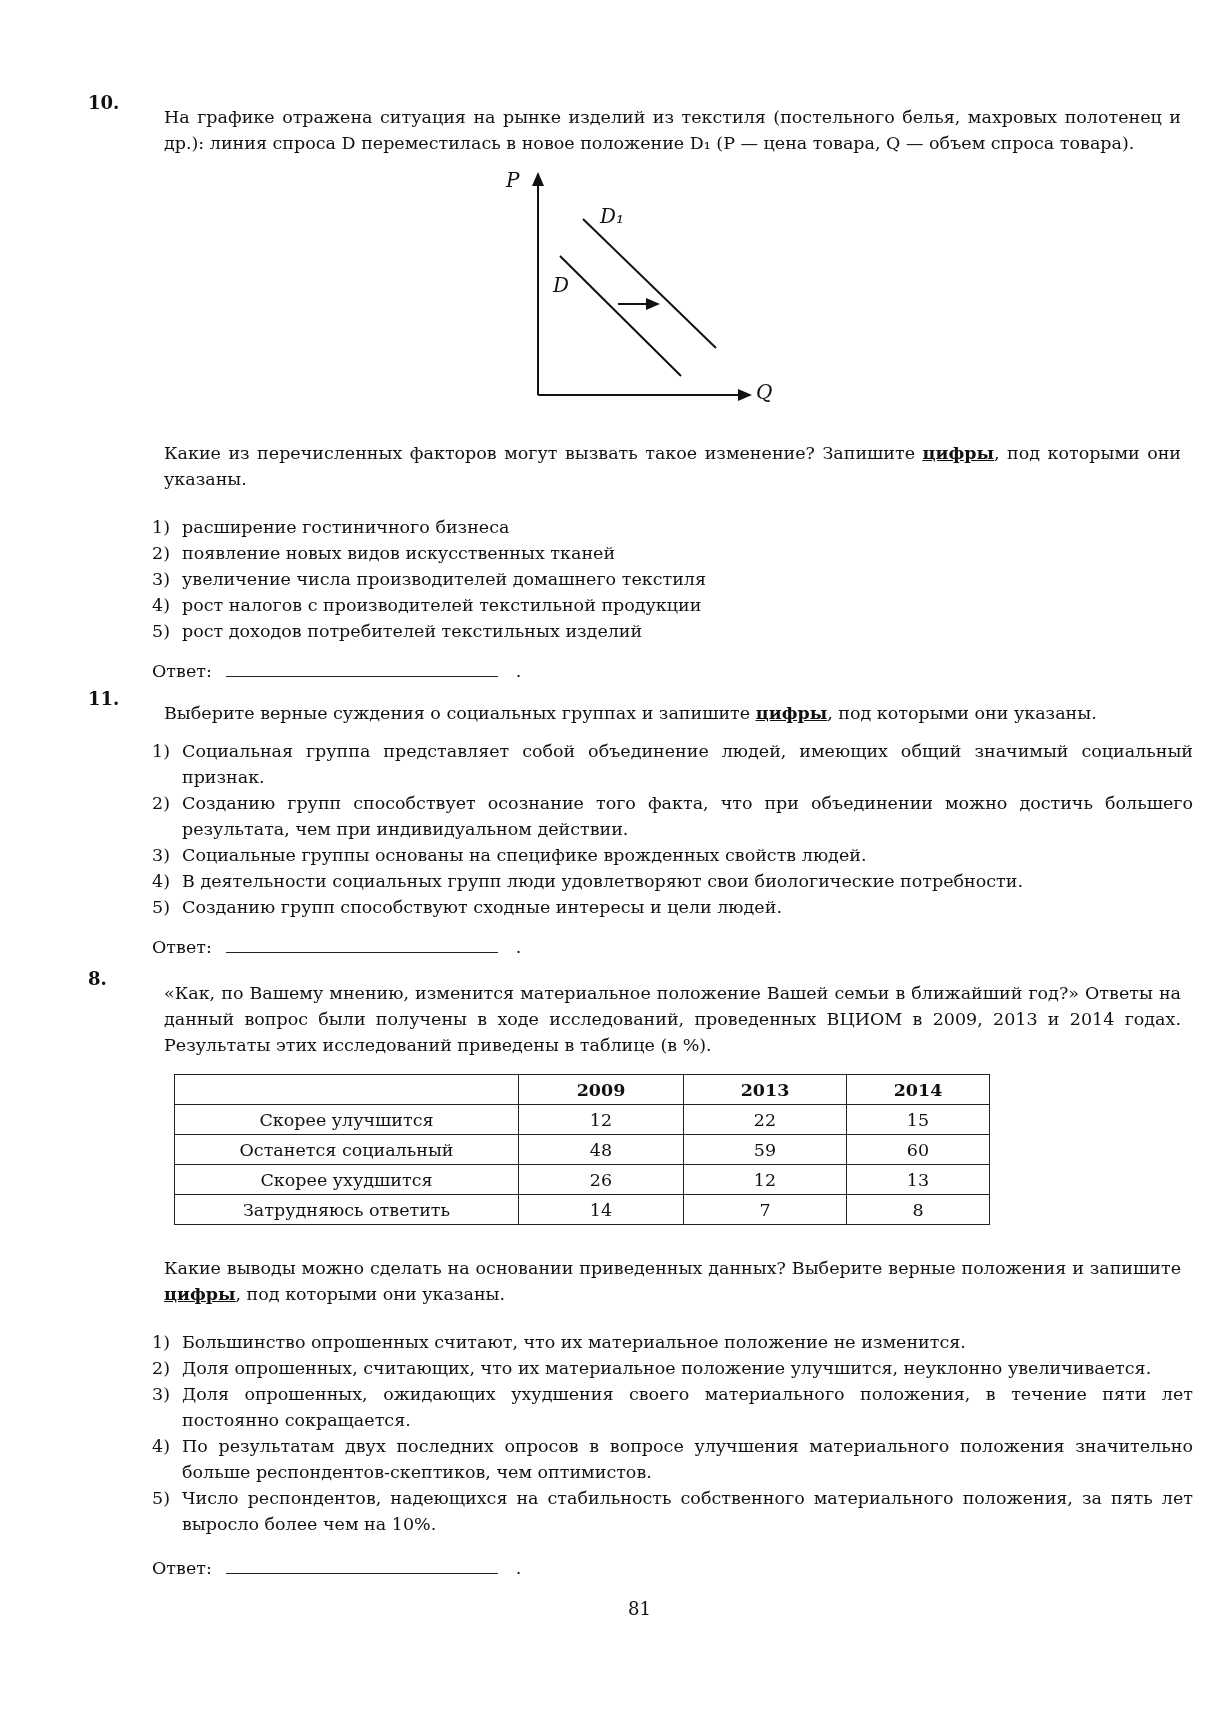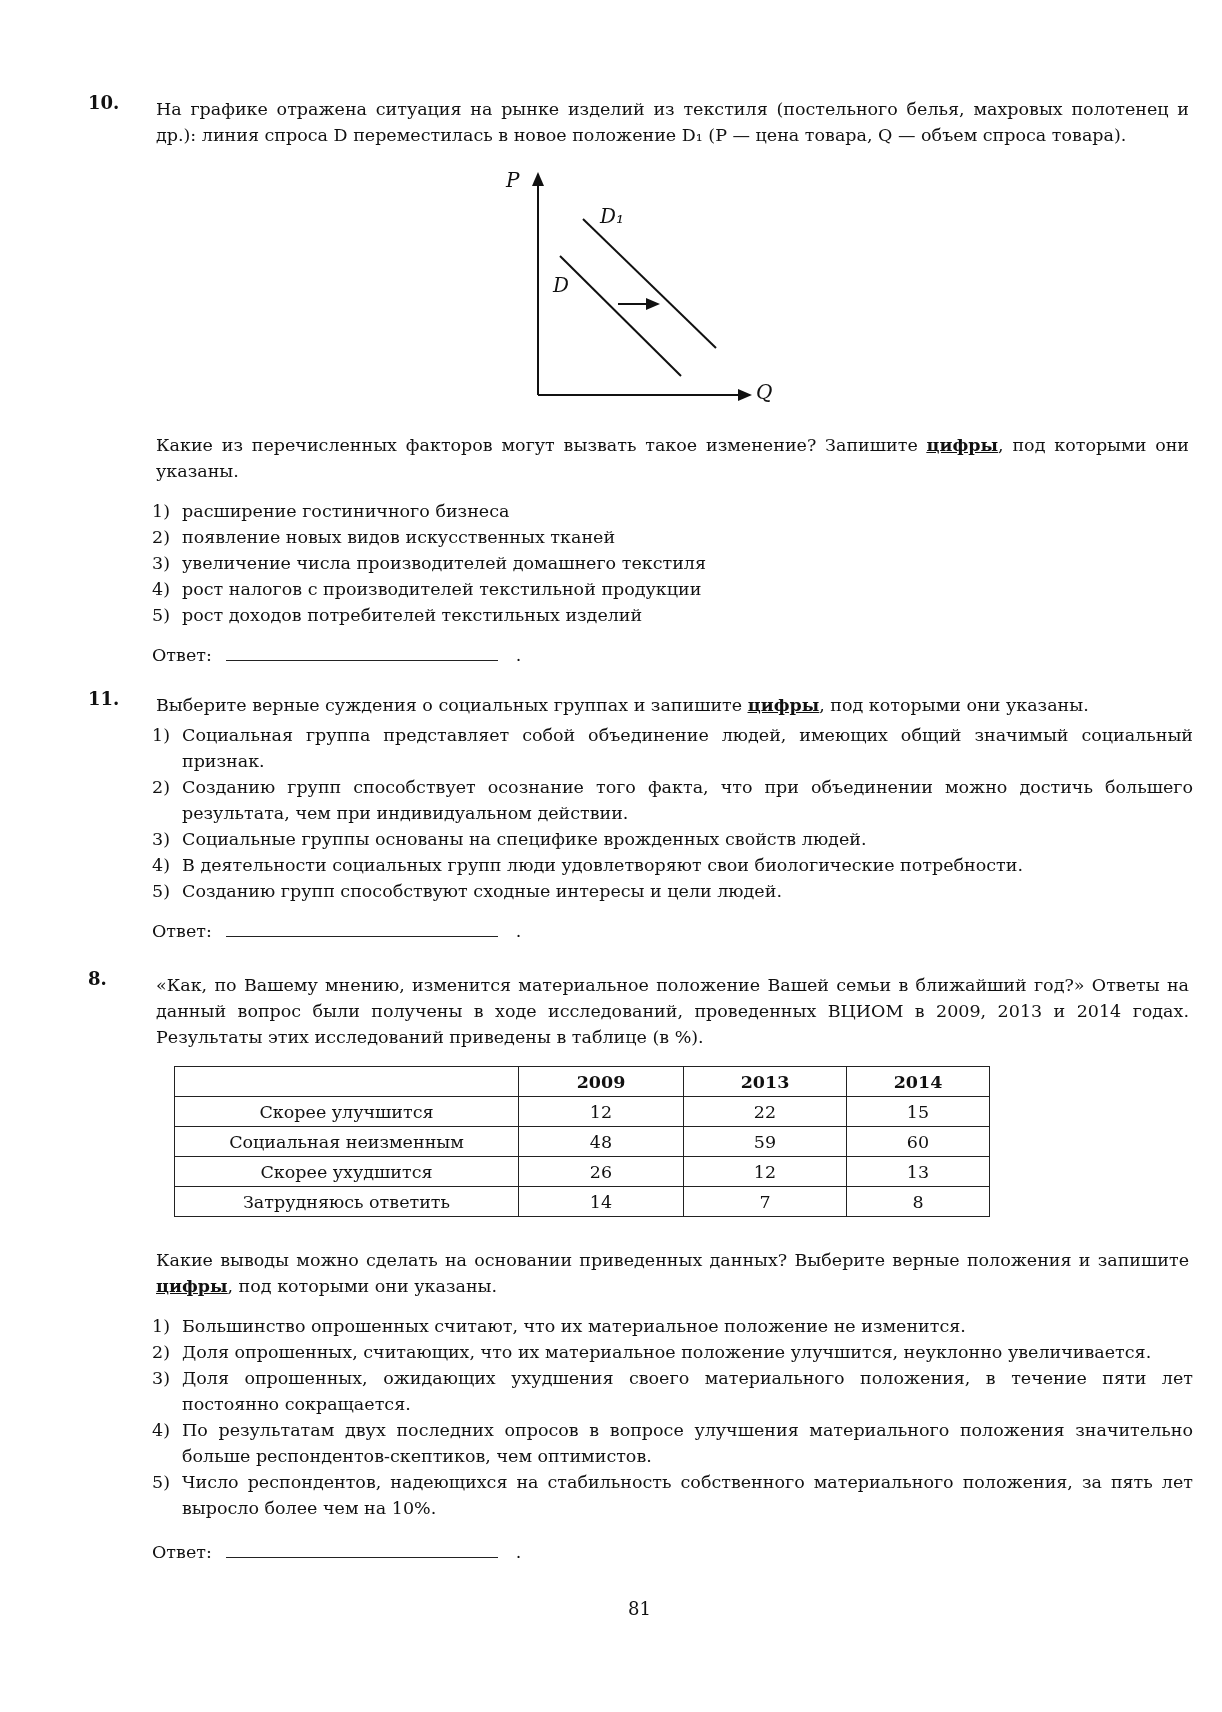--- a/index.html
+++ b/index.html
@@ -2,21 +2,21 @@
 <html><head>
 <meta charset="utf-8">
 <style>
   html, body { margin:0; padding:0; background:#ffffff; }
   body { width:1222px; height:1712px; position:relative; overflow:hidden;
          font-family:"DejaVu Serif","Liberation Serif",serif; color:#111; }
   .page { position:absolute; left:0; top:0; width:1222px; height:1712px;padding-left:14px; }
   .task { position:absolute; left:88px; width:1105px; }
   .num { position:absolute; left:0; top:0; font-weight:bold; font-size:18px; }
   .body { margin-left:64px; font-size:17.5px; line-height:26px; text-align:justify; }
-  .body p { margin:4px; }
+  .body p { margin:12px; }
   .gap { height:10px; }
   .opt { display:flex; font-size:17.5px; line-height:26px; }
   .opt .n { width:30px; flex:none; }
   .opt .t { flex:1; text-align:justify; }
   .answer { margin-top:14px; font-size:17.5px; display:flex; gap:14px; }
   .answer .line { width:272px; border-bottom:1.5px solid #222; height:18px; }
   .answer .dot { margin-left:4px; }
   u b, b u { text-decoration:underline; }
   .graph { position:absolute; left:480px; top:170px; width:320px; height:240px; }
   .graph .lbl { position:absolute; font-style:italic; font-size:20px; }
@@ -131,21 +131,21 @@
         <th style="width:162px;">2013</th>
         <th style="width:142px;">2014</th>
       </tr>
       <tr>
         <td>Скорее улучшится</td>
             <td>12</td>
             <td>22</td>
             <td>15</td>
       </tr>
       <tr>
-        <td>Социальная неизменным</td>
+        <td>Останется социальный</td>
             <td>48</td>
             <td>59</td>
             <td>60</td>
       </tr>
       <tr>
         <td>Скорее ухудшится</td>
             <td>26</td>
             <td>12</td>
             <td>13</td>
       </tr>

